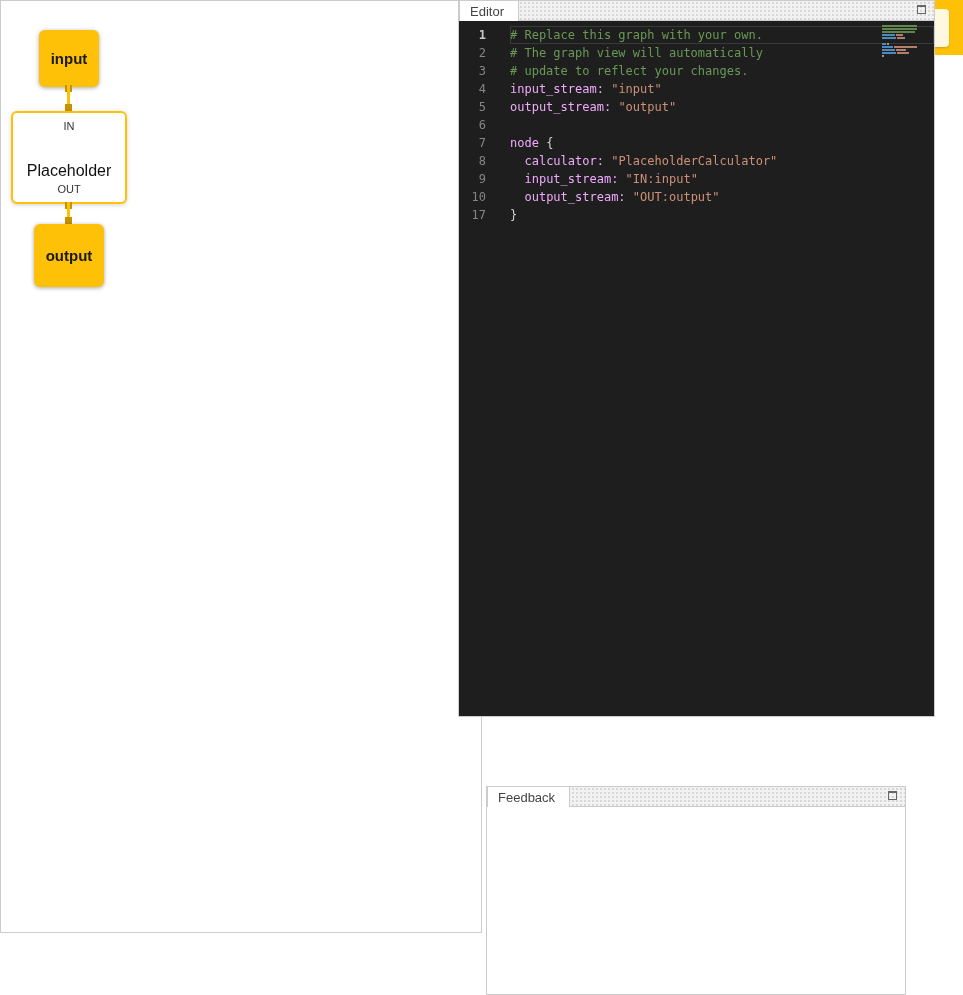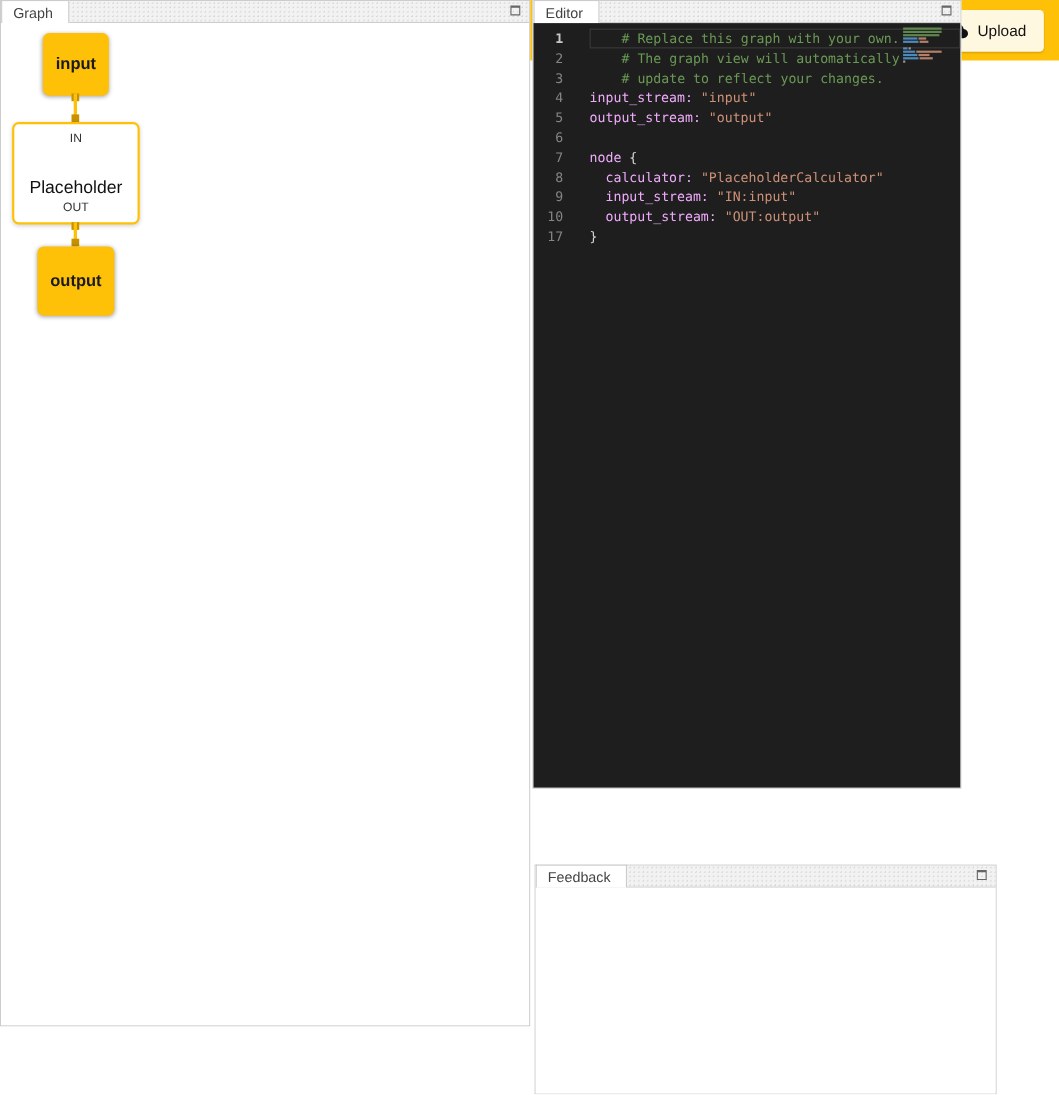--- a/index.html
+++ b/index.html
@@ -12,21 +12,21 @@
   .header-title { font-size:20px; font-weight:bold; color:#1a1a1a; }
   .header-buttons { display:flex; gap:4px; }
   .btn { display:flex; align-items:center; gap:9px; background:#FFF8E1; border:none; border-radius:4px;
          padding:9px 16px; font-size:14px; font-family:inherit; color:#111; cursor:pointer;
          box-shadow:0 1px 2px rgba(0,0,0,0.18); font-weight:500; }
   .btn-icon { display:flex; align-items:center; }
 
   
   .panel { position:absolute; background:#fff; border:1px solid #ccc; }
   #graph-panel   { left:0;   top:62;  width:482px; height:933px; }
-  #editor-panel  { left:484px; top:62;  width:390px; height:717px; }
+  #editor-panel  { left:458px; top:62;  width:477px; height:717px; }
   #feedback-panel{ left:486px; top:786px; width:420px; height:209px; }
 
   .panel-strip { position:relative; height:20px; background-color:#f2f2f2;
                  background-image:radial-gradient(#d8d8d8 0.8px, transparent 0.8px);
                  background-size:4px 4px;
                  border-bottom:1px solid #ccc; display:flex; align-items:flex-end; }
   .tab { position:relative; top:1px; background:#fff; border:1px solid #ccc; border-bottom:none;
          padding:3px 14px 2px 10px; font-size:13px; color:#444; cursor:pointer; white-space:nowrap; }
   .popout { position:absolute; right:8px; top:4px; width:9px; height:9px;
             border:1px solid #666; border-top-width:2px; background:transparent; cursor:pointer; }
@@ -55,21 +55,21 @@
   
   .editor-content { position:absolute; left:0; top:20px; right:0; bottom:0; background:#1E1E1E;
                     display:flex; font-family:"DejaVu Sans Mono", monospace; font-size:12px;
                     line-height:18px; padding-top:5px; overflow:hidden; }
   .gutter { width:40px; flex:none; text-align:right; padding-right:13px; color:#858585; }
   .gutter .ln { height:18px; }
   .gutter .ln.active { color:#c8c8c8; font-weight:bold; }
   .code-area { flex:1; padding-left:11px; white-space:pre; color:#D4D4D4; position:relative; cursor:text; }
   .code-line { height:18px; }
   .code-line.current { outline:1px solid #3a3a3a; outline-offset:-1px; }
-  .tok-comment { color:#6A9955;padding-left:29px; }
+  .tok-comment { color:#6A9955; }
   .tok-key     { color:#f0abfc; }
   .tok-string  { color:#CE9178; }
   .tok-punct   { color:#D4D4D4; }
 
   .minimap { position:absolute; right:10px; top:4px; width:42px; cursor:pointer; }
   .mm-row { display:flex; gap:1px; height:2px; margin-bottom:1px; }
   .mm-seg { height:2px; opacity:0.85; }
   .mm-comment { background:#6A9955; }
   .mm-key     { background:#569CD6; }
   .mm-string  { background:#CE9178; }
@@ -98,26 +98,20 @@
           <svg width="20" height="20" viewBox="0 0 24 24">
               <path fill="#111" d="M19.35 10.04C18.67 6.59 15.64 4 12 4 9.11 4 6.6 5.64 5.35 8.04 2.34 8.36 0 10.91 0 14c0 3.31 2.69 6 6 6h13c2.76 0 5-2.24 5-5 0-2.64-2.05-4.78-4.65-4.96zM14 13v4h-4v-4H7l5-5 5 5h-3z"></path>
             </svg>
         </span>
         <span>Upload</span>
       </button>
     </div>
   </div>
 
   <div class="panel" id="graph-panel">
-    <div class="panel-strip">
-      <div class="tab">
-        <span>Graph</span>
-      </div>
-      <div class="popout"></div>
-    </div>
     <div class="graph-canvas">
       <div class="gnode" id="node-input">
         <span>input</span>
       </div>
       <div class="port" id="port-1"></div>
       <div class="edge" id="edge-1"></div>
       <div class="port" id="port-2"></div>
       <div class="gnode" id="node-placeholder">
         <span class="port-label">IN</span>
         <span class="placeholder-label">Placeholder</span>

